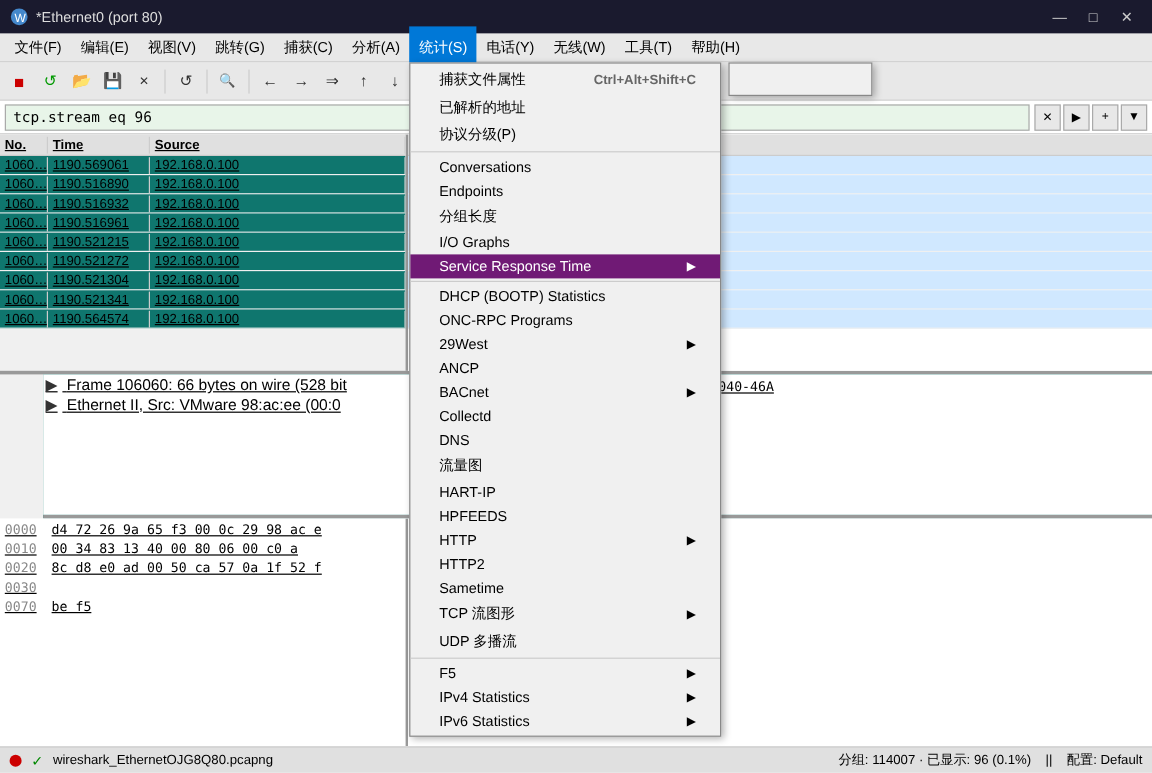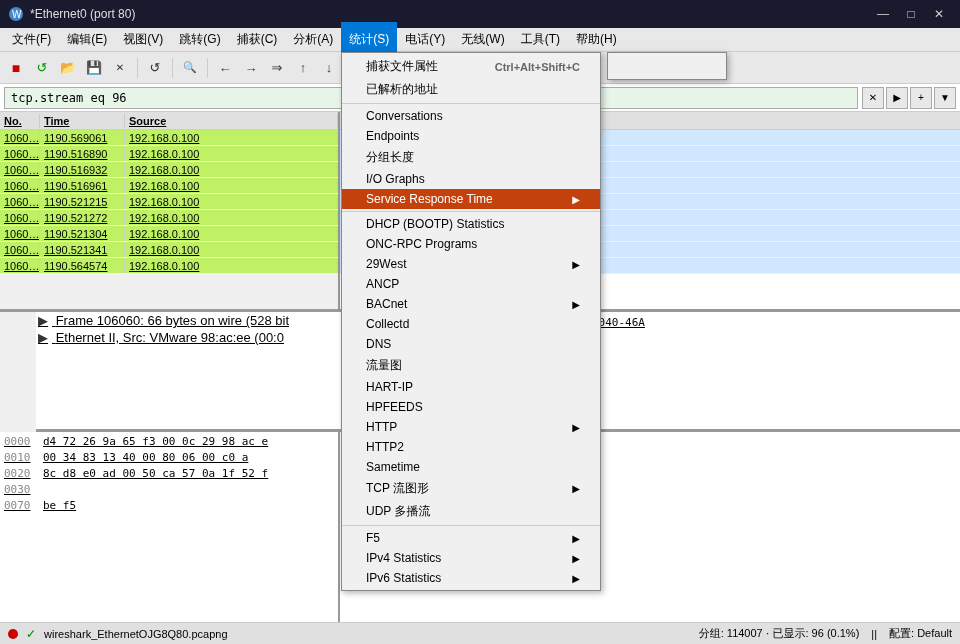--- a/index.html
+++ b/index.html
@@ -134,21 +134,21 @@
     .pl-no { width: 40px; }
     .pl-time { width: 85px; }
     .pl-src { flex: 1; }
 
     .packet-row {
       display: flex;
       font-size: 11px;
       height: 16px;
       align-items: center;
       border-bottom: 1px solid #f0f0f0;
-      background: #bef264;
+      background: #0f766e;
       cursor: pointer;
     }
     .detail-row {
       padding: 1px 2px;
       cursor: pointer;
     }
     .detail-arrow { color: #333; margin-right: 4px; }
     #info-header {
       background: #e0e0e0;
       padding: 1px 4px;
@@ -220,21 +220,21 @@
 
     .dropdown-item {
       padding: 3px 20px 3px 24px;
       cursor: pointer;
       font-size: 12px;
       display: flex;
       align-items: center;
       justify-content: space-between;
       white-space: nowrap;
     }
-    .dropdown-item.highlighted { background: #c2410c; color: white; }
+    .dropdown-item.highlighted { background: #701a75; color: white; }
     .dropdown-separator {
       height: 1px;
       background: #ccc;
       margin: 2px 0;
     }
     .dropdown-shortcut {
       font-size: 11px;
       color: #666;
       margin-left: 20px;
       font-weight: bold;
@@ -532,20 +532,23 @@
 
 <div id="stats-menu">
 
   <div class="dropdown-item">
     <span>捕获文件属性</span>
     <span class="dropdown-shortcut">Ctrl+Alt+Shift+C</span>
   </div>
   <div class="dropdown-item">
     <span>已解析的地址</span>
   </div>
+  <div class="dropdown-item">
+    <span>协议分级(P)</span>
+  </div>
   <div class="dropdown-separator"></div>
   <div class="dropdown-item">
     <span>Conversations</span>
   </div>
   <div class="dropdown-item">
     <span>Endpoints</span>
   </div>
   <div class="dropdown-item">
     <span>分组长度</span>
   </div>

